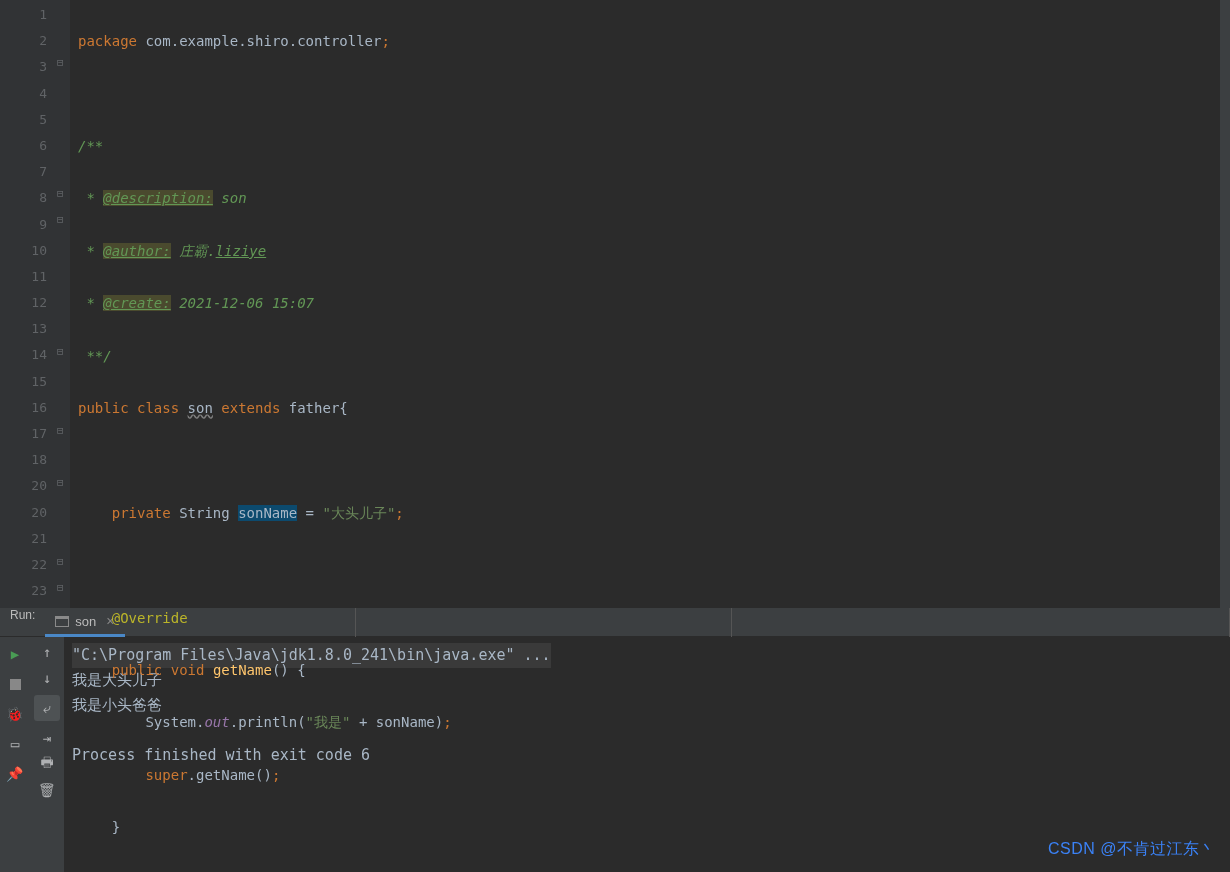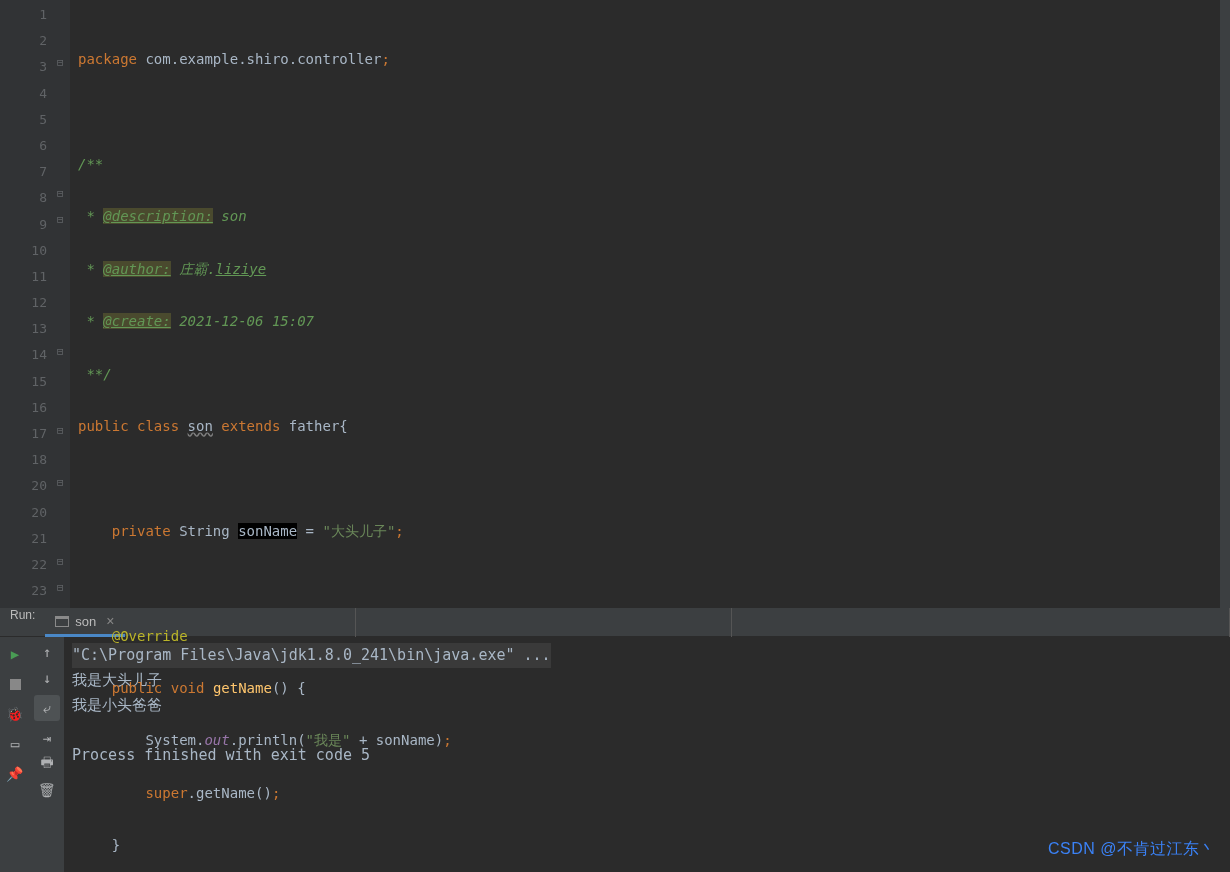--- a/index.html
+++ b/index.html
@@ -58,32 +58,32 @@
       left: 2px;
       color: #606366;
       font-size: 11px;
     }
     .code-area {
       flex: 1;
       line-height: 26.2px;
       padding-left: 8px;
       white-space: pre;
       position: relative;
-      padding-top: 20px;
+      padding-top: 2px;
     }
     .code-line { height: 26.2px; }
     .kw { color: #cc7832; }
     .str { color: #6a8759; }
     .doc-comment { color: #629755; font-style: italic; }
     .doc-tag { color: #629755; font-style: italic; background: #4a4a2e; text-decoration: underline; }
     .doc-link { color: #629755; font-style: italic; text-decoration: underline; }
     .annotation { color: #bbb529; }
     .method { color: #ffc66d; }
     .static-field { color: #9876aa; font-style: italic; }
-    .highlight-bg { background: #000000; }
+    .highlight-bg { background: #0c4a6e; }
     .wavy-underline { text-decoration: underline wavy #808080; }
     .scrollbar-right {
       width: 10px;
       background: #3c3f41;
     }
     .run-panel {
       height: 264px;
       background: #2b2b2b;
       display: flex;
       flex-direction: column;
@@ -258,18 +258,18 @@
       <span class="tb-icon active">⤶</span>
       <span class="tb-icon">⇥</span>
       <span class="tb-icon">🖶</span>
       <span class="tb-icon">🗑</span>
     </div>
     <div class="console-output">
       <div><span class="console-line-hl">"C:\Program Files\Java\jdk1.8.0_241\bin\java.exe" ...</span></div>
       <div>我是大头儿子</div>
       <div>我是小头爸爸</div>
       <div style="height:25px"></div>
-      <div>Process finished with exit code 5</div>
+      <div>Process finished with exit code 6</div>
     </div>
   </div>
 </div>
 
 <div class="watermark">CSDN @不肯过江东丶</div>
 
 </body></html>

